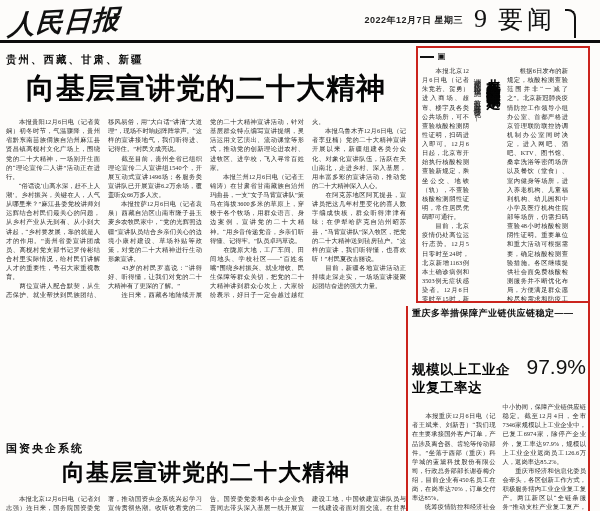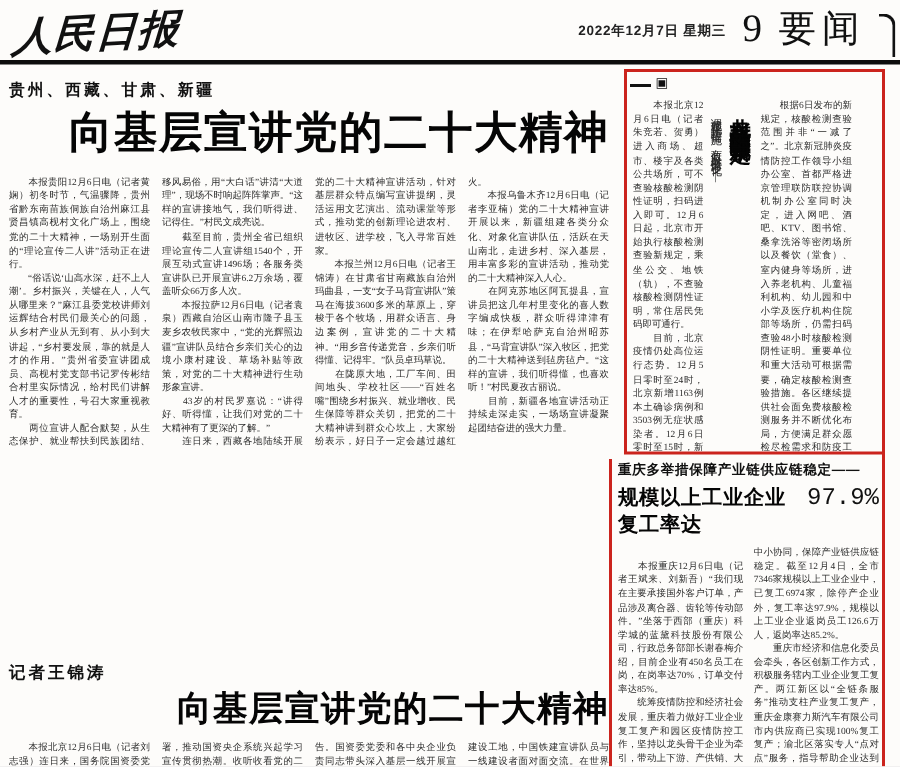--- a/index.html
+++ b/index.html
@@ -9,36 +9,36 @@
     overflow:hidden; color:#1a1a1a;
     font-family:"Liberation Serif","DejaVu Serif",serif;
   }
   
   .logo {
     position:absolute; left:8px; top:4px; font-size:27px; font-weight:bold;
     font-style:italic; transform:rotate(-3deg) skewX(-6deg); letter-spacing:1px;
     font-family:"DejaVu Serif","Liberation Serif",serif; color:#111;
   }
   .mast-right {
-    position:absolute; right:3px; top:6px; display:flex; align-items:flex-end; gap:11px;
+    position:absolute; right:24px; top:6px; display:flex; align-items:flex-end; gap:11px;
   }
   .mast-date { font-size:9px; font-weight:bold; letter-spacing:.5px; padding-bottom:5px; color:#222;
     font-family:"Liberation Sans","DejaVu Sans",sans-serif; }
   .mast-pageno { font-size:26px; font-family:"Liberation Serif","DejaVu Serif",serif; color:#111; line-height:1; }
   .mast-section { font-size:25px; font-weight:normal; letter-spacing:4px; line-height:1; color:#111;
     font-family:"Liberation Sans","DejaVu Sans",sans-serif; }
   .corner-mark {
     width:11px; height:29px; border-top:2.5px solid #111; border-right:2.5px solid #111;
     border-top-right-radius:8px; margin-left:-2px; margin-bottom:-6px;
   }
   .top-rule { position:absolute; left:0; top:40px; width:600px; height:3px; background:#0d0d0d; }
 
   
   .kicker   { text-align:left; font-weight:bold; font-family:"Liberation Sans","DejaVu Sans",sans-serif; color:#111; }
-  .headline { text-align:right; font-weight:bold; font-family:"Liberation Sans","DejaVu Sans",sans-serif; color:#050505; }
+  .headline { text-align:center; font-weight:bold; font-family:"Liberation Sans","DejaVu Sans",sans-serif; color:#050505; }
   .bodytext {
     font-size:6.3px; line-height:1.45; text-align:justify; color:#2b2b2b;
     white-space:pre-line; overflow:hidden;
   }
 
   
   .main-article { position:absolute; left:6px; top:53px; width:400px; }
   .main-article .kicker { font-size:10.5px; letter-spacing:2px; }
   .main-article .headline { font-size:29px; letter-spacing:1px; margin-top:2px; }
   .main-article .bodytext { margin-top:8px; height:316px; column-count:4; column-gap:8px; }
@@ -76,21 +76,21 @@
   
   .red-rule-left  { position:absolute; left:406px; top:306px; width:2px; height:205px; background:#cb241d; }
   .red-rule-right { position:absolute; left:588px; top:301px; width:2px; height:210px; background:#cb241d; }
 
   
   .cq-article { position:absolute; left:412px; top:307px; width:174px; }
   .cq-article .kicker { font-size:9px; letter-spacing:.5px; font-family:Liberation Sans, sans-serif; }
   .cq-headline { display:flex; justify-content:center; align-items:baseline; gap:3px; margin-top:3px; }
   .cq-headline .txt { font-size:13.5px; font-weight:bold; letter-spacing:.5px;
     font-family:Liberation Sans, sans-serif; color:#050505; }
-  .cq-headline .num { font-size:16px; font-family:Liberation Mono, monospace; color:#111; }
+  .cq-headline .num { font-size:21px; font-family:Liberation Sans, sans-serif; color:#111;margin-top:32px; }
   .cq-article .bodytext { margin-top:5px; height:152px; column-count:2; column-gap:7px; }
 </style>
 </head>
 <body>
 
 <div id="page">
 
   <div class="logo">人民日报</div>
   <div class="mast-right">
     <div class="mast-date">2022年12月7日 星期三</div>
@@ -143,18 +143,18 @@
     </div>
     <div class="bodytext" style="column-count:2;">
       <span>　　本报重庆12月6日电（记者王斌来、刘新吾）“我们现在主要承接国外客户订单，产品涉及离合器、齿轮等传动部件。”坐落于西部（重庆）科学城的蓝黛科技股份有限公司，行政总务部部长谢春梅介绍，目前企业有450名员工在岗，在岗率达70%，订单交付率达85%。
 　　统筹疫情防控和经济社会发展，重庆着力做好工业企业复工复产和园区疫情防控工作，坚持以龙头骨干企业为牵引，带动上下游、产供销、大中小协同，保障产业链供应链稳定。截至12月4日，全市7346家规模以上工业企业中，已复工6974家，除停产企业外，复工率达97.9%，规模以上工业企业返岗员工126.6万人，返岗率达85.2%。</span>
       <span>　　重庆市经济和信息化委员会牵头，各区创新工作方式，积极服务辖内工业企业复工复产。两江新区以“全链条服务”推动支柱产业复工复产，重庆金康赛力斯汽车有限公司市内供应商已实现100%复工复产；渝北区落实专人“点对点”服务，指导帮助企业达到闭环生产条件，协调解决企业员工返岗、原材料供应等问题，产能达95%，逐步实现达产满产……以链主企业、“双百企业”等龙头骨干为切入点，重庆各地“点线面”结合抓复工复产，努力实现“复产一家，带起一链、带动一片”。
 　　“厂区就是第二社区，要努力把落下的时间抢回来，把疫情造成的损失补回来。”重庆市经济和信息化委员会相关负责人说，将全面贯彻落实国家和重庆出台的有关扶持政策，加快兑现减负、降本、融资等惠企政策，保障工业企业复产达产。</span>
     </div>
   </div>
 
   <div class="soe-article">
-    <div class="kicker">记者王锦涛</div>
+    <div class="kicker">国资央企系统</div>
     <div class="headline">向基层宣讲党的二十大精神</div>
     <div class="bodytext">　　本报北京12月6日电（记者刘志强）连日来，国务院国资委党委把学习宣传贯彻党的二十大精神作为当前和今后一个时期的首要政治任务，精心组织、周密部署，推动国资央企系统兴起学习宣传贯彻热潮。收听收看党的二十大精神中央宣讲团报告会，国资央企系统35万多名党员干部在2万多个会场或现场收听收看报告。国资委党委和各中央企业负责同志带头深入基层一线开展宣讲活动。“西康高铁是国家重点铁路建设项目，我们撸起袖子加油干，安全高效推进工程建设。”在建设工地，中国铁建宣讲队员与一线建设者面对面交流。在世界海拔最高、西藏首个分散式风电项目——措美县哲古风电场，三峡集团项目党支部与当地村党支部联合开展“深入群众做党建　联建联心联感情”党的二十大精神主题宣讲活动，通过知识竞答、互动问答、群众喜闻乐见形式，把党的二十大精神送到群众心里，与百姓分享三峡集团开发清洁能源的使命任务。在巴基斯坦“华龙一号”海外首个工程现场，中核集团组织中外员工代表学习交流……</div>
   </div>
 
 </div>
 
 </body></html>

